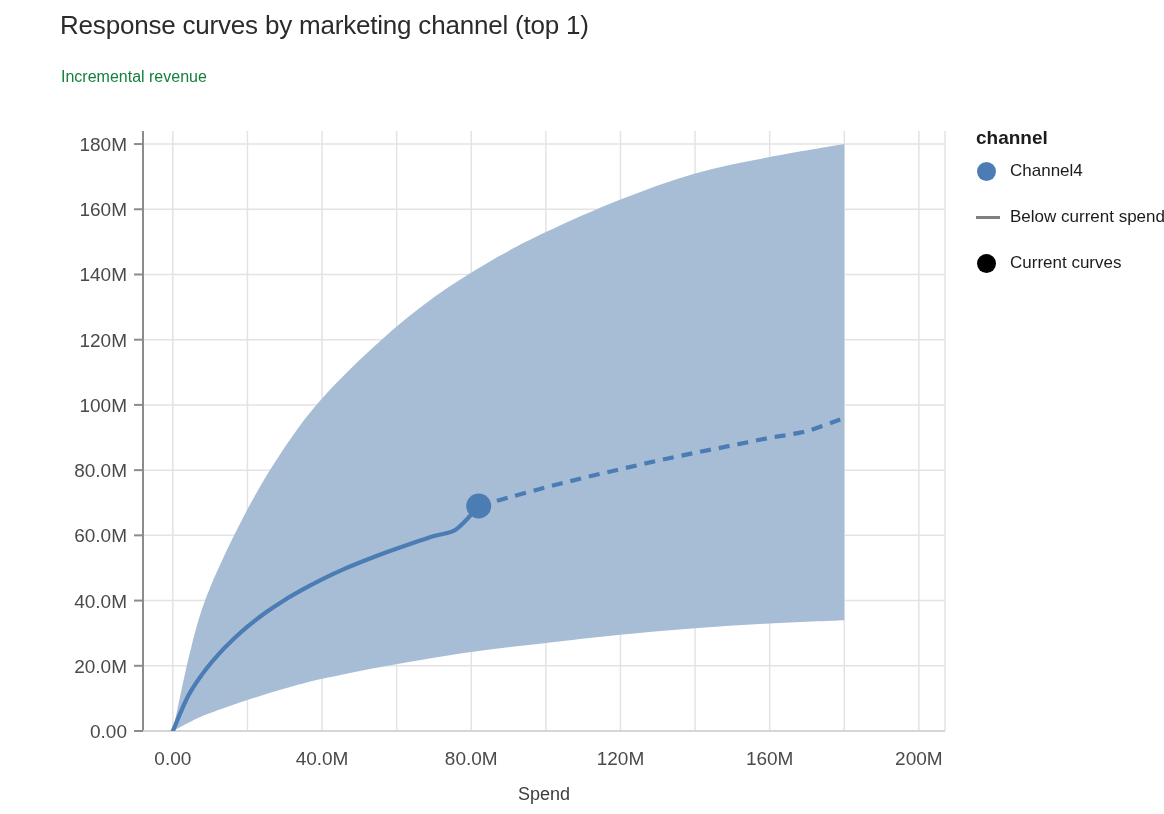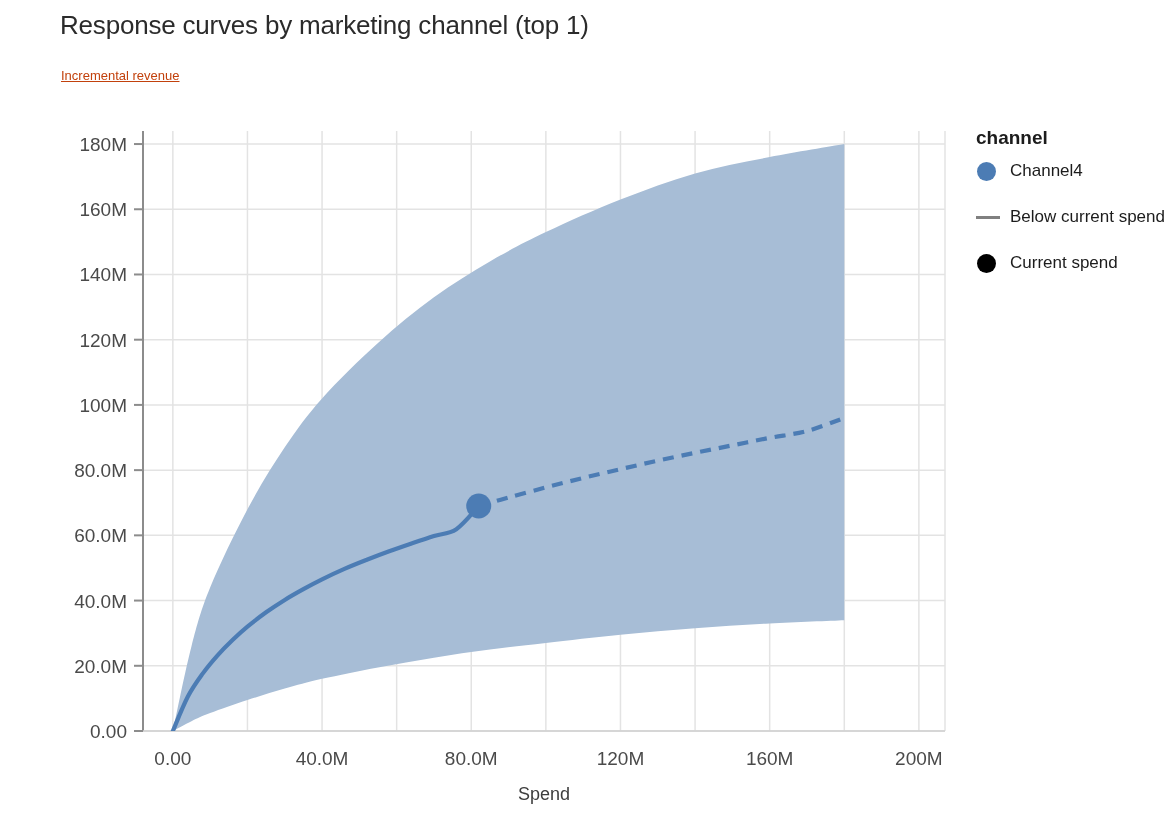--- a/index.html
+++ b/index.html
@@ -21,25 +21,24 @@
     font-size: 26px;
     font-weight: 400;
     color: #2b2b2b;
     letter-spacing: -0.2px;
     white-space: nowrap;
   }
   #chart-subtitle {
     position: absolute;
     left: 17px;
     top: 68px;
-    font-size: 13px;
+    font-size: 16px;
     font-weight: 400;
-    color: #c2410c;
+    color: #15803d;
     white-space: nowrap;
-    text-decoration: underline;
   }
   #plot-wrap {
     position: absolute;
     left: 0;
     top: 0;
     width: 1164px;
     height: 620px;
     margin-left: 44px;
   }
   svg.plot {
@@ -223,17 +222,17 @@
       <span class="legend-label">Below current spend</span>
     </div>
 
 
     <div class="legend-gap"></div>
 
     <div class="legend-row">
       <span class="legend-marker">
         <span class="swatch-dot" id="sw-3" style="background: rgb(0, 0, 0);"></span>
       </span>
-      <span class="legend-label">Current spend</span>
+      <span class="legend-label">Current curves</span>
     </div>
   </div>
 
 </div>
 
 </body></html>

